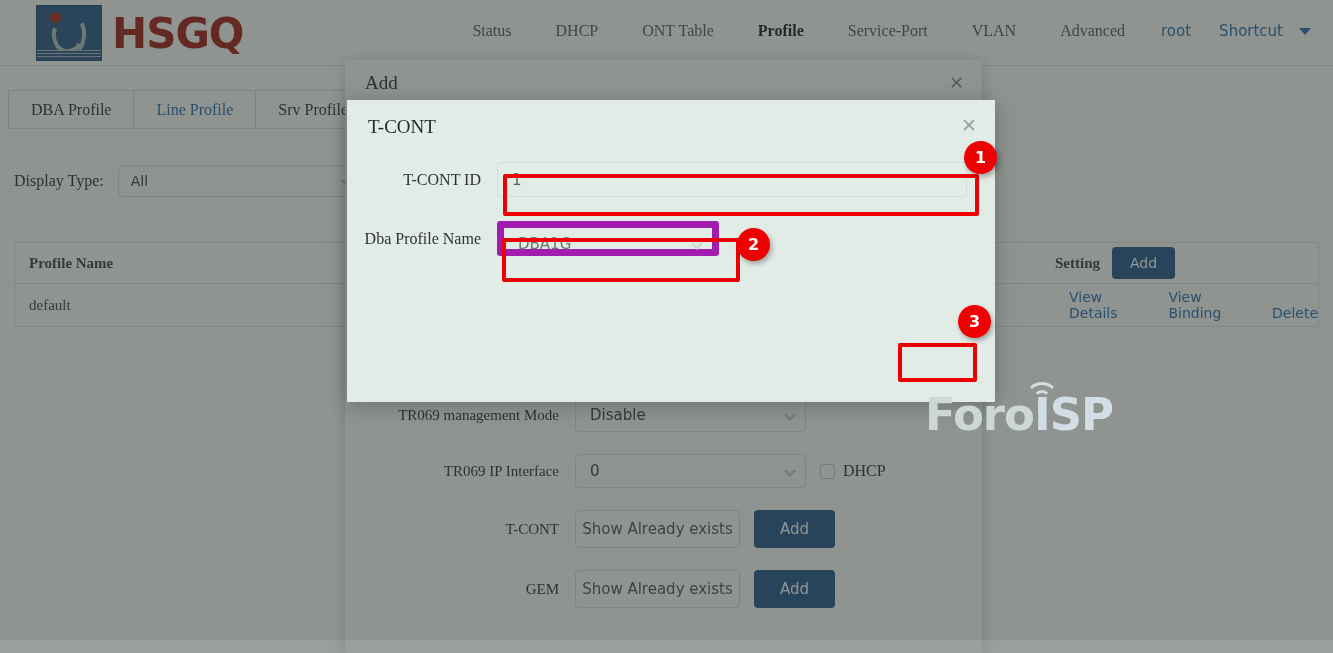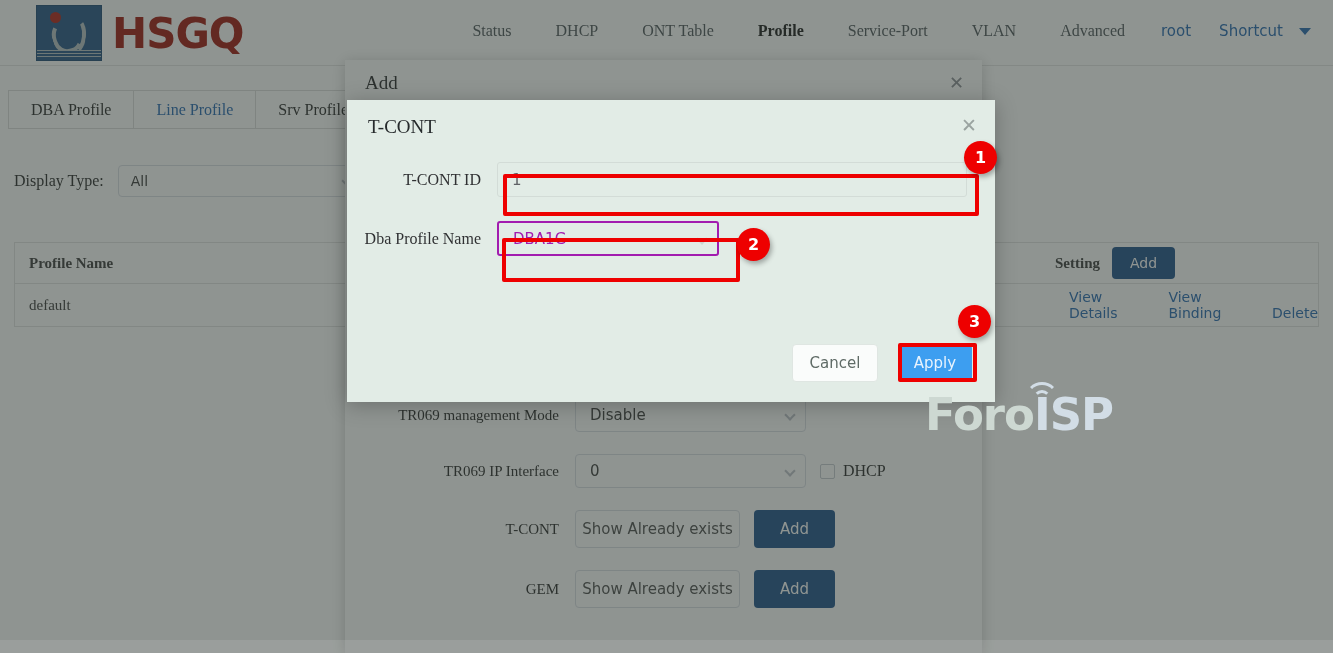--- a/index.html
+++ b/index.html
@@ -160,23 +160,23 @@
   .trow { display: flex; align-items: center; margin-bottom: 24px; }
   .tlabel {
     width: 150px; text-align: right; padding-right: 16px; font-size: 16px; color: #303133;
   }
   .tinput {
     width: 470px; height: 35px; border: 1px solid #d3dcd7; border-radius: 3px;
     background: transparent; font-family: "DejaVu Sans", sans-serif; font-size: 15px;
     color: #606266; padding: 0 14px; outline: none;
   }
   .tsel {
-    position: relative; width: 222px; height: 35px; border: 2px solid #a21caf; border-radius: 3px;
+    position: relative; width: 222px; height: 35px; border: 7px solid #a21caf; border-radius: 3px;
     background: transparent; font-family: "DejaVu Sans", sans-serif; font-size: 15px;
-    color: #a21caf; line-height: 33px; padding: 0 26px 0 14px; cursor: pointer;
+    color: #737373; line-height: 33px; padding: 0 26px 0 14px; cursor: pointer;
   }
   .tsel .chev {
     position: absolute; right: 11px; top: 12px; width: 8px; height: 8px;
     border-right: 2px solid #ccd6d0; border-bottom: 2px solid #ccd6d0; transform: rotate(45deg);
   }
   .tfoot {
     position: absolute; right: 23px; bottom: 20px; display: flex; align-items: center; gap: 20px;
   }
   .btn-cancel {
     width: 86px; height: 38px; border: 1px solid #dfe6e2; border-radius: 4px; background: #fafcfb;
@@ -344,24 +344,20 @@
       </div>
       <div class="trow">
         <div class="tlabel">Dba Profile Name</div>
         <div class="tsel">
           <span>DBA1G</span>
           <span class="chev"></span>
         </div>
       </div>
     </div>
 
-    <div class="tfoot">
-      <button class="btn-cancel">Cancel</button>
-      <button class="btn-apply">Apply</button>
-    </div>
   </div>
 
   <div class="ann-box" style="left:503px; top:174px; width:476px; height:42px;"></div>
   <div class="badge" style="left:964px; top:141px;">1</div>
 
   <div class="ann-box" style="left:502px; top:238px; width:238px; height:44px;"></div>
   <div class="badge" style="left:737px; top:228px;">2</div>
 
   <div class="ann-box" style="left:898px; top:343px; width:79px; height:39px;"></div>
   <div class="badge" style="left:958px; top:305px;">3</div>

